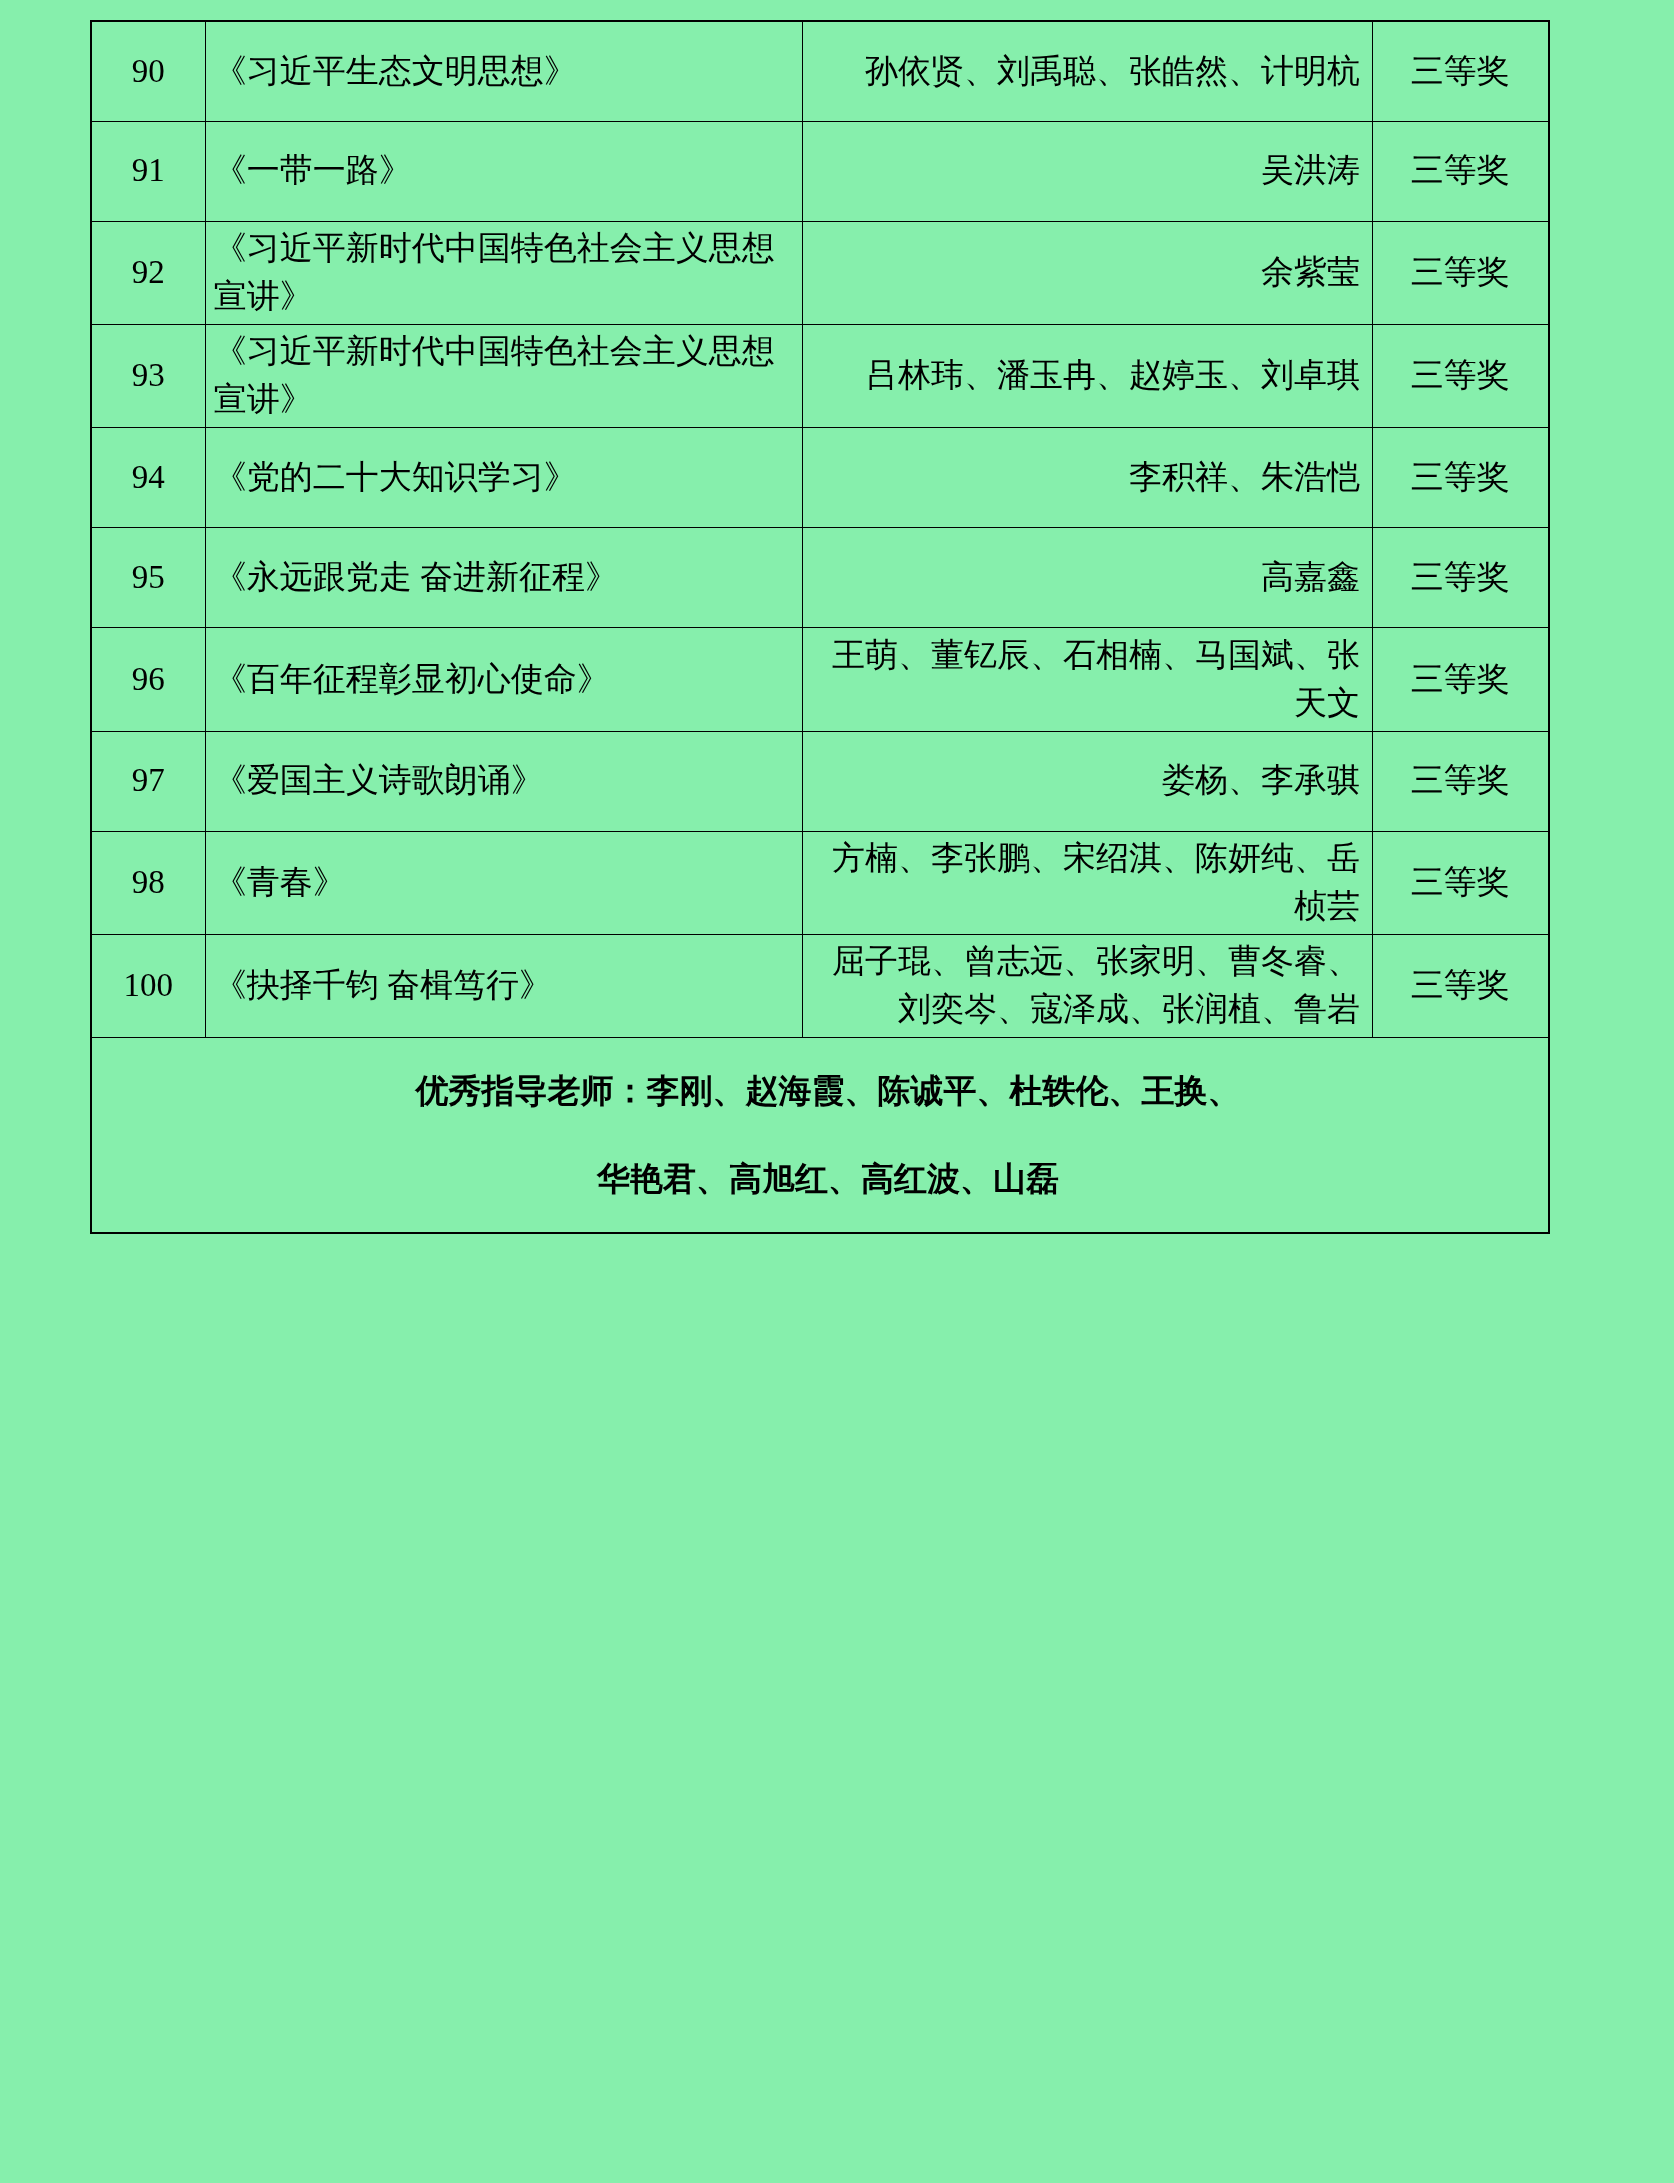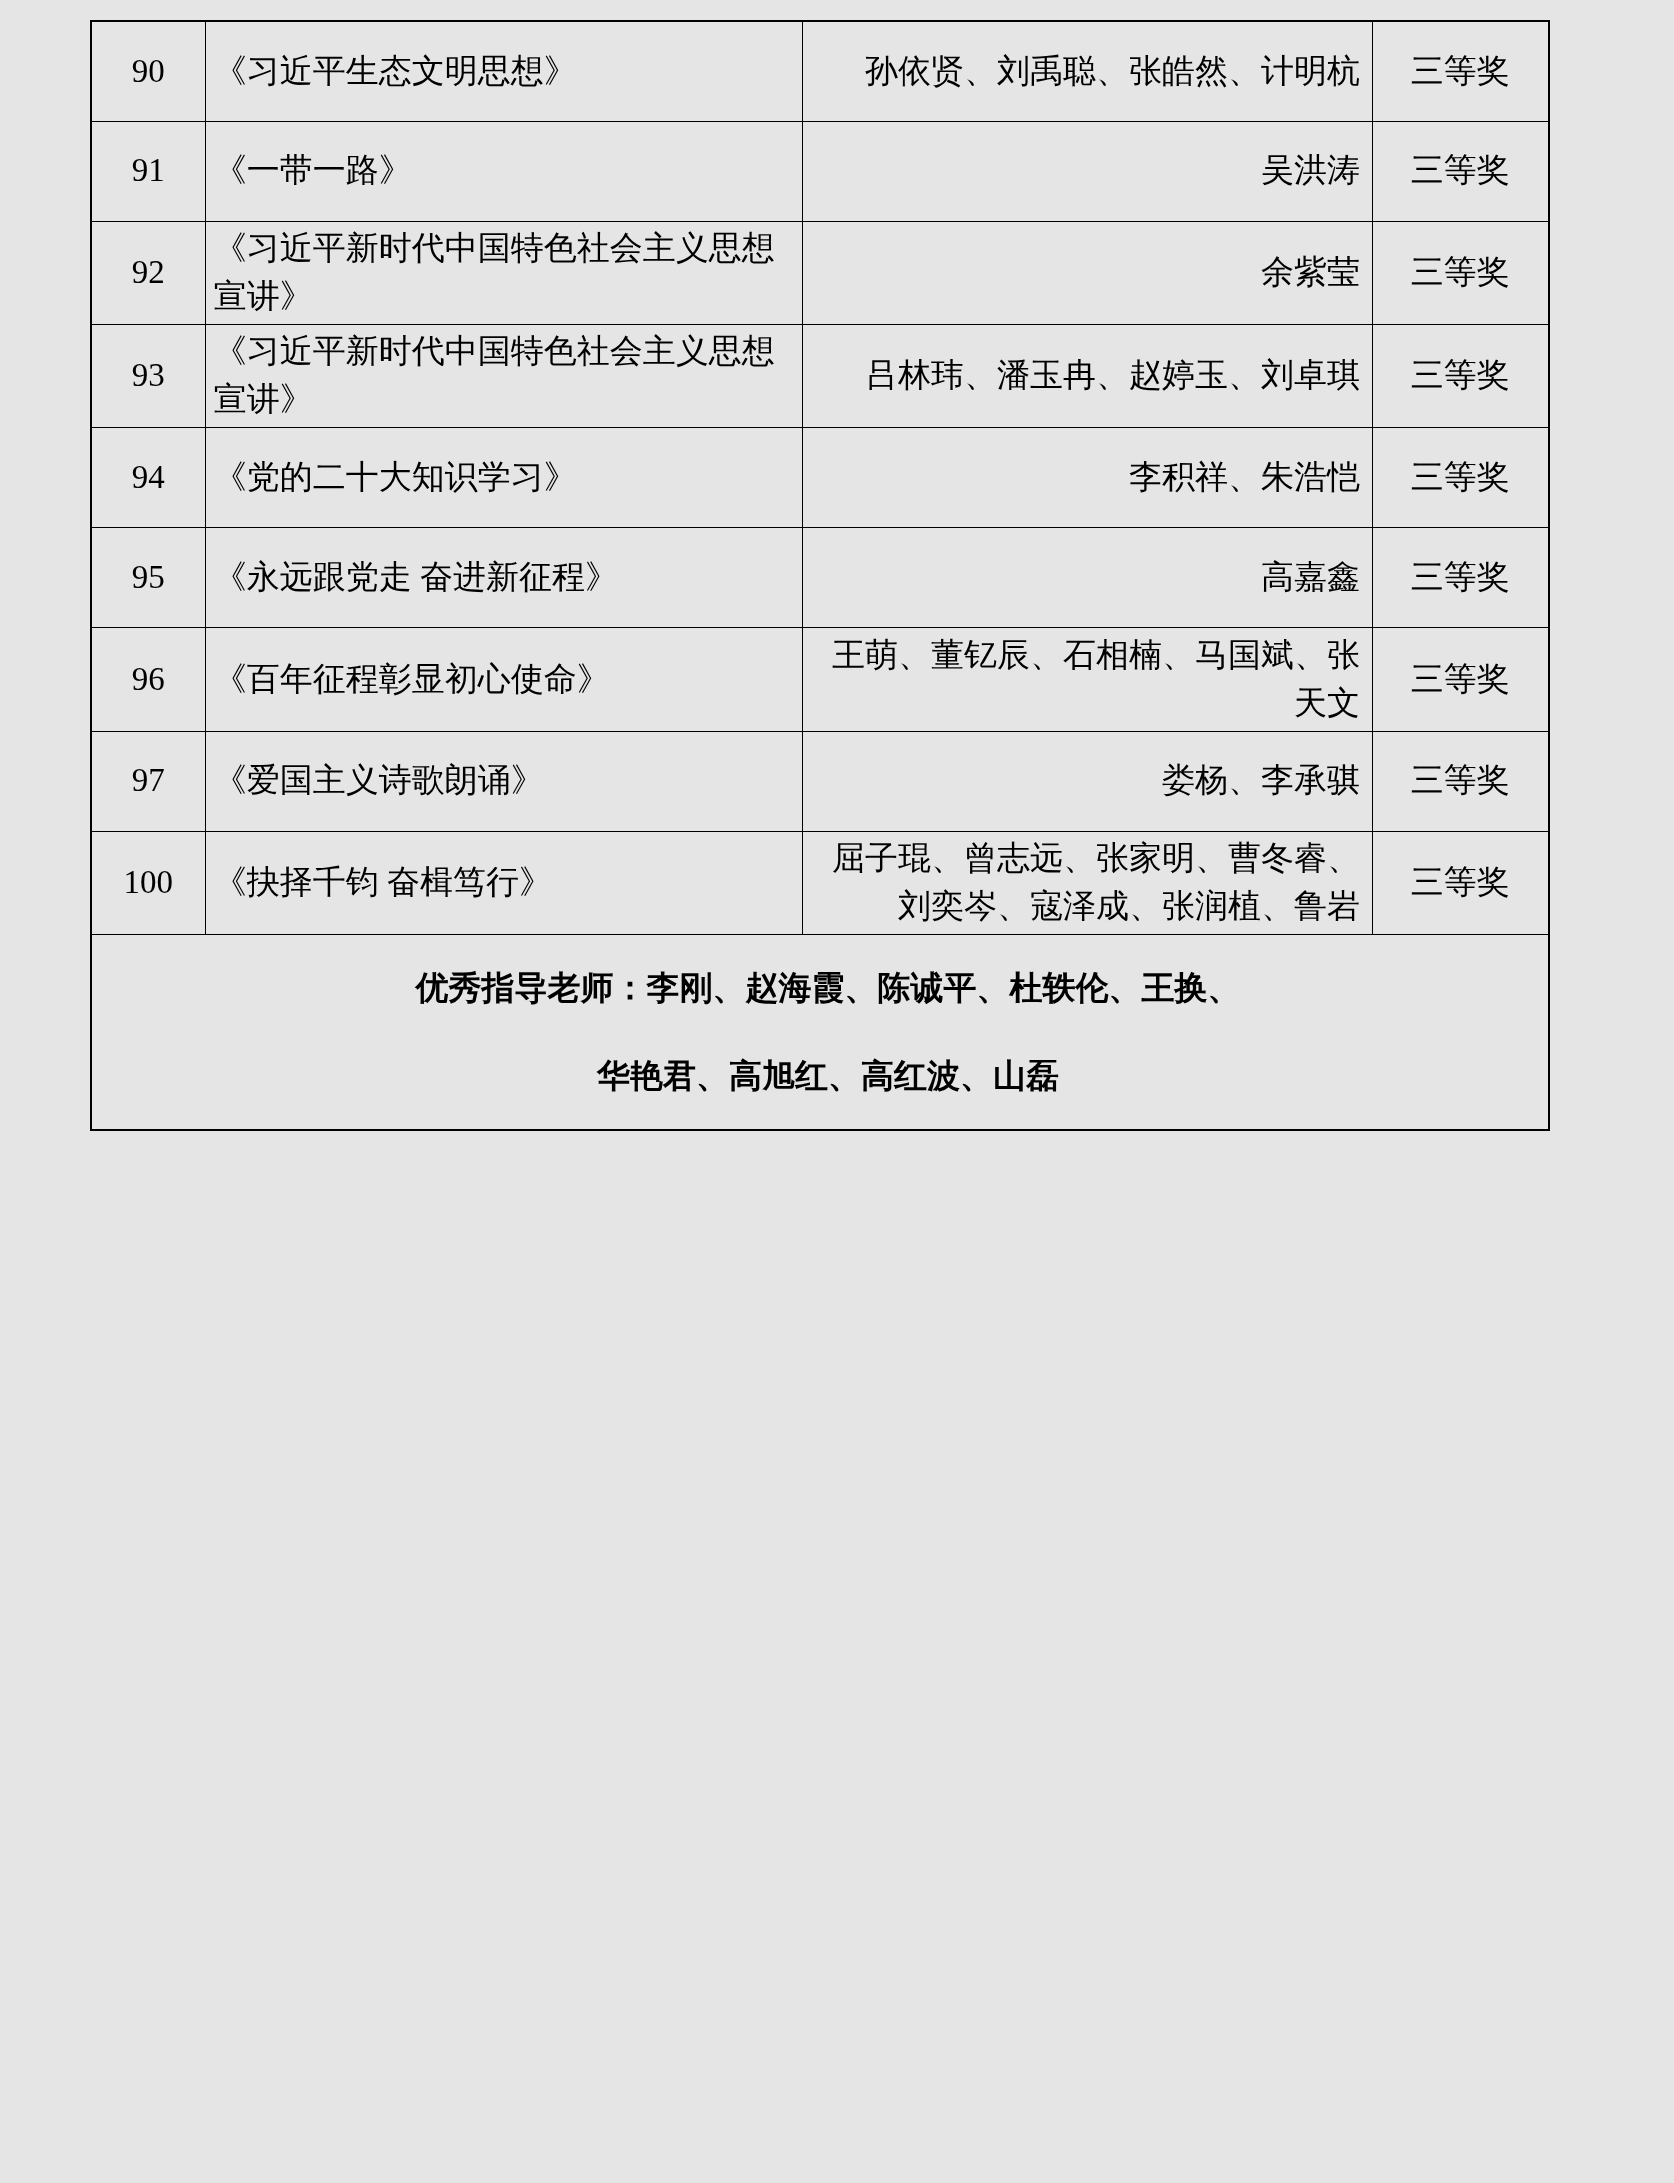--- a/index.html
+++ b/index.html
@@ -7,21 +7,21 @@
     width: 1674px;
     height: 2183px;
     background: #ffffff;
     font-family: "Liberation Serif", "DejaVu Serif", serif;
     color: #000000;
   }
   .page {
     position: relative;
     width: 1674px;
     height: 2183px;
-    background: #e5e5e5;
+    background: #86efac;
     overflow: hidden;
   }
   table.awards {
     position: absolute;
     left: 90px;
     top: 20.4px;
     width: 1457px;
     table-layout: fixed;
     border-collapse: collapse;
     border: 2.5px solid #000000;
@@ -115,20 +115,26 @@
           <td class="cell-names">王萌、董钇辰、石相楠、马国斌、张天文</td>
           <td class="cell-award">三等奖</td>
         </tr>
         <tr class="data-row">
           <td class="cell-num">97</td>
           <td class="cell-title">《爱国主义诗歌朗诵》</td>
           <td class="cell-names">娄杨、李承骐</td>
           <td class="cell-award">三等奖</td>
         </tr>
         <tr class="data-row">
+          <td class="cell-num">98</td>
+          <td class="cell-title">《青春》</td>
+          <td class="cell-names">方楠、李张鹏、宋绍淇、陈妍纯、岳桢芸</td>
+          <td class="cell-award">三等奖</td>
+        </tr>
+        <tr class="data-row">
           <td class="cell-num">100</td>
           <td class="cell-title">《抉择千钧 奋楫笃行》</td>
           <td class="cell-names">屈子琨、曾志远、张家明、曹冬睿、刘奕岑、寇泽成、张润植、鲁岩</td>
           <td class="cell-award">三等奖</td>
         </tr>
       </tbody>
     <tbody>
       <tr class="footer-row">
         <td colspan="4" class="cell-footer">
           <div class="teacher-line">优秀指导老师：李刚、赵海霞、陈诚平、杜轶伦、王换、</div>

